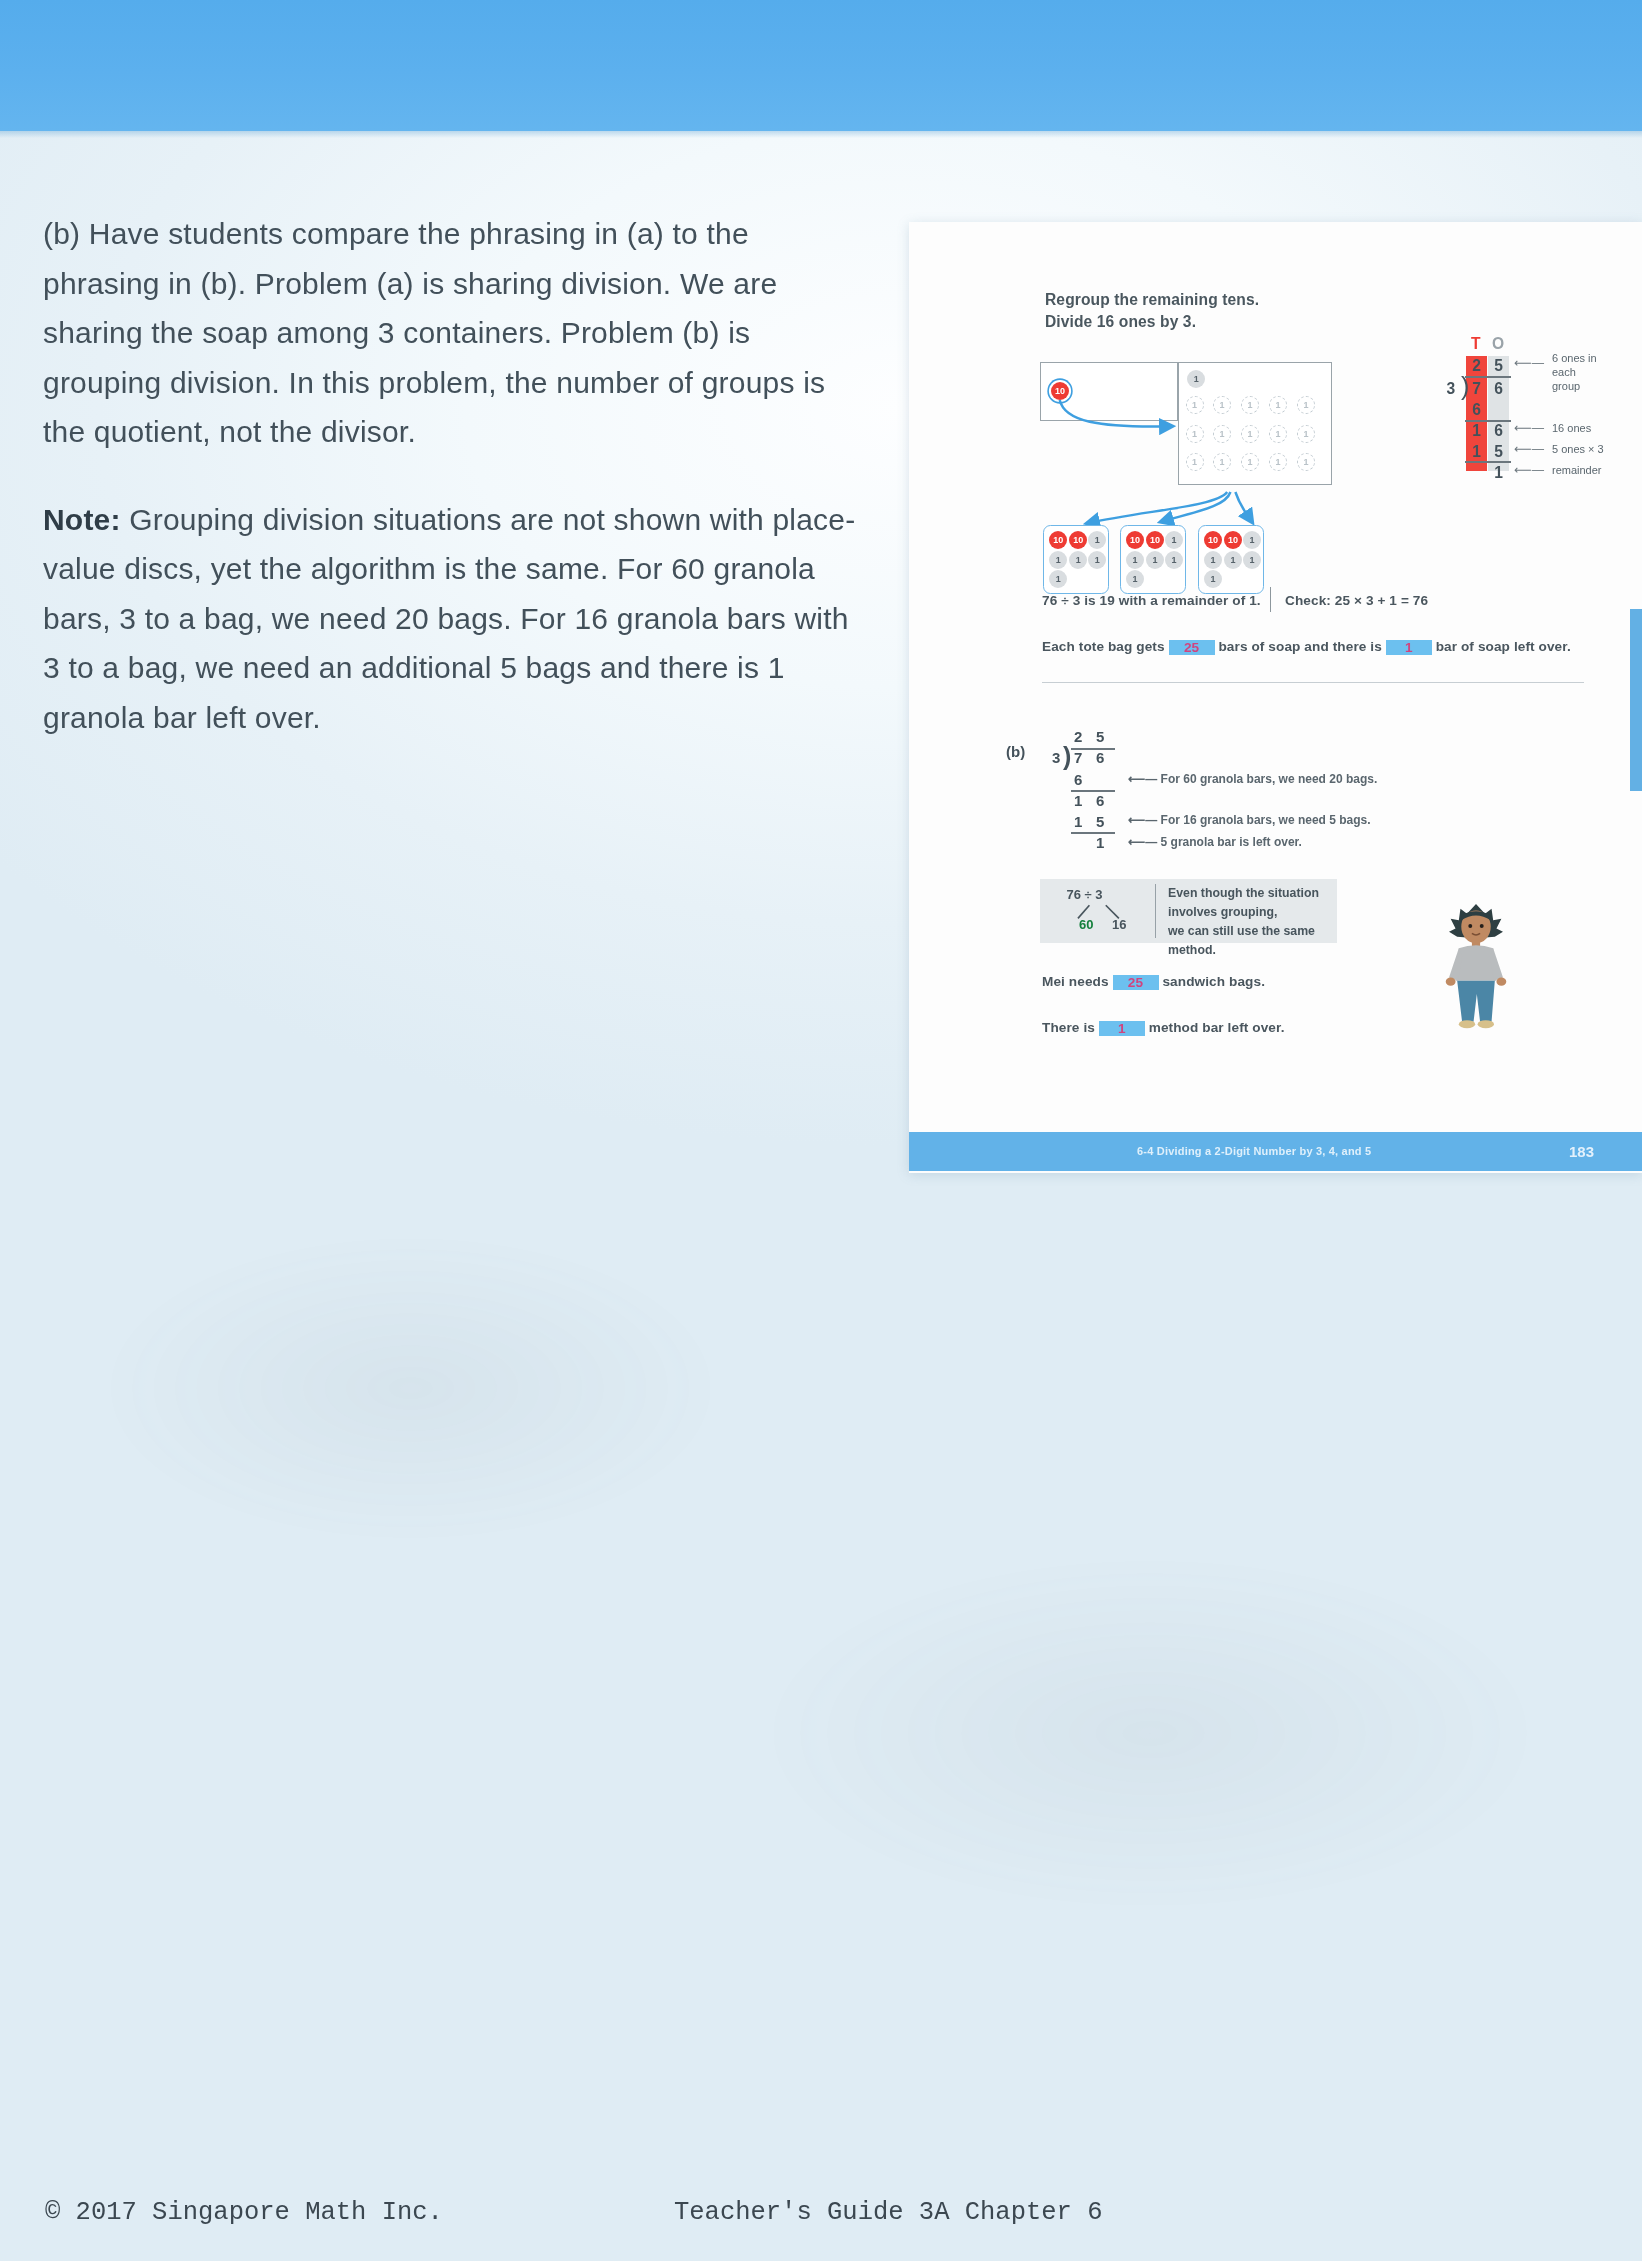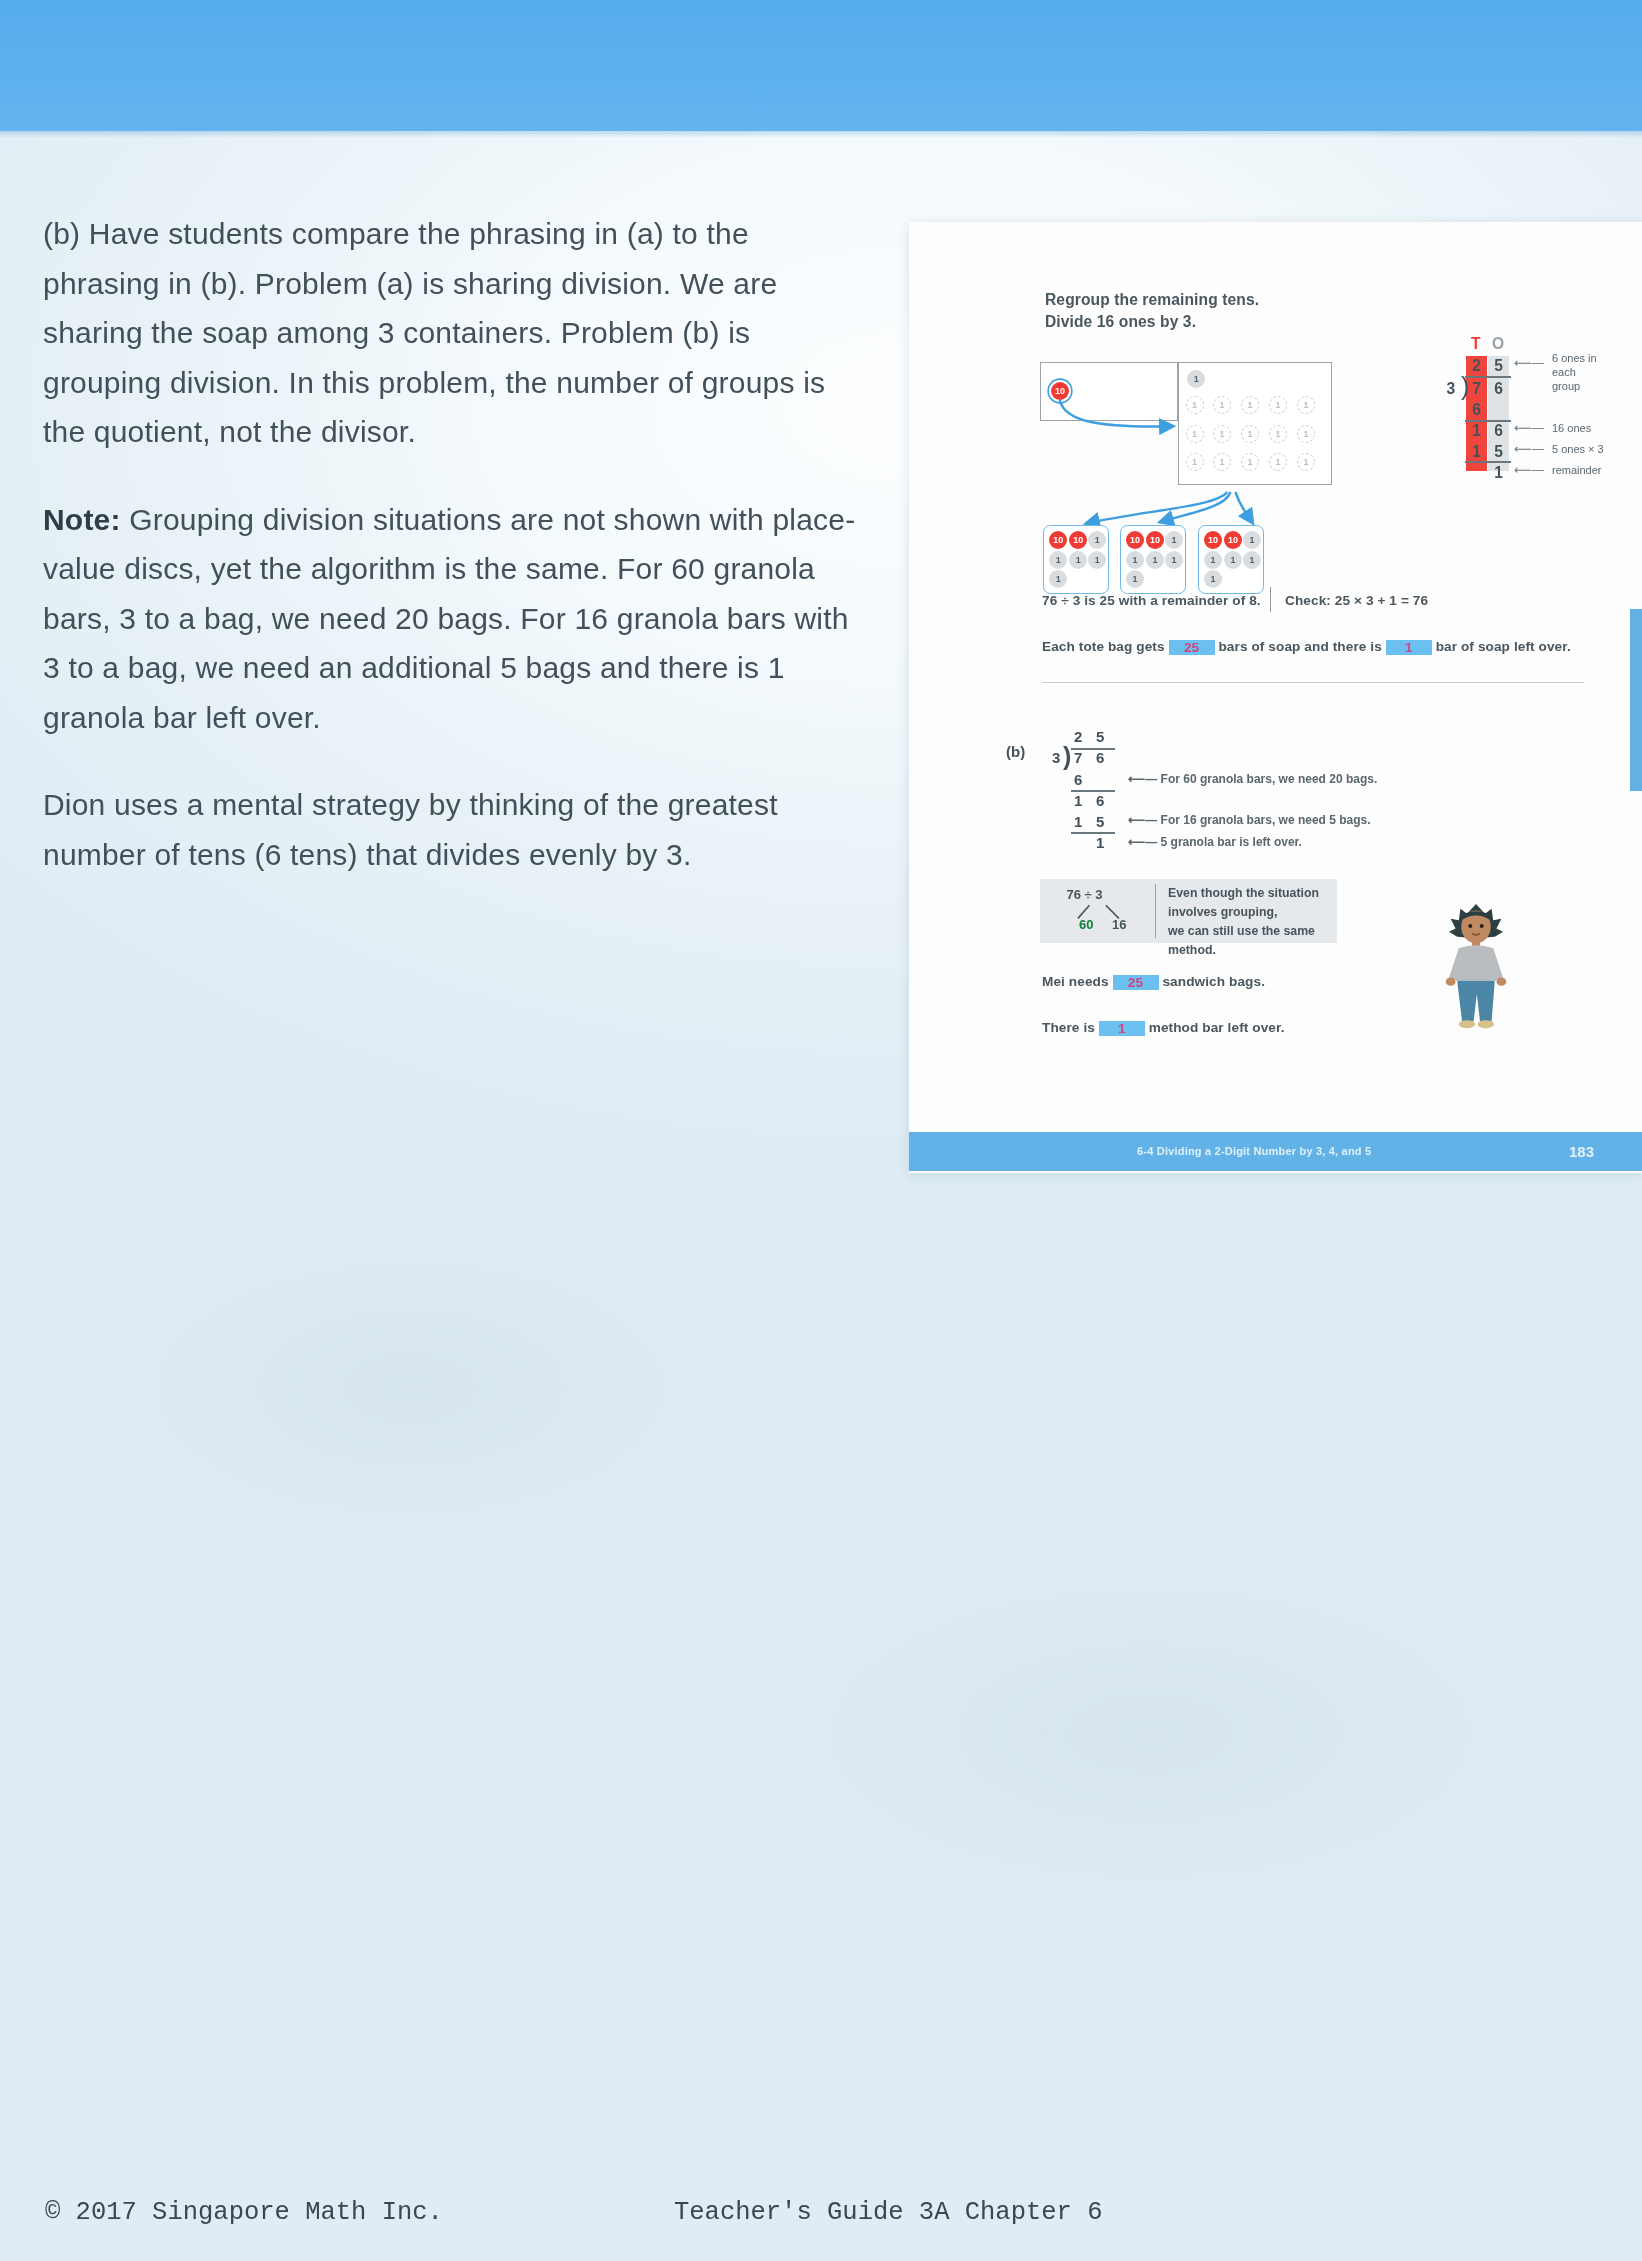--- a/index.html
+++ b/index.html
@@ -161,21 +161,20 @@
 <body>
 
 <div class="paper"></div>
 <div class="top-band"></div>
 <div class="top-band-shadow"></div>
 <div class="ghost"></div>
 
 <div class="left-col">
   <p class="para">(b) Have students compare the phrasing in (a) to the phrasing in (b). Problem (a) is sharing division. We are sharing the soap among 3 containers. Problem (b) is grouping division. In this problem, the number of groups is the quotient, not the divisor.</p>
   <p class="para"><b>Note:</b> <span>Grouping division situations are not shown with place-value discs, yet the algorithm is the same. For 60 granola bars, 3 to a bag, we need 20 bags. For 16 granola bars with 3 to a bag, we need an additional 5 bags and there is 1 granola bar left over.</span></p>
-  <p class="para">Dion uses a mental strategy by thinking of the greatest number of tens (6 tens) that divides evenly by 3.</p>
 </div>
 
 <div class="inset">
   <div class="inset-inner">
 
     <div class="tb-head">
       <div>Regroup the remaining tens.</div>
       <div>Divide 16 ones by 3.</div>
     </div>
 
@@ -284,21 +283,21 @@
       <div class="anno-arrow" style="left:79px;top:86px;">⟵—</div>
       <div class="anno" style="left:117px;top:87px;">16 ones</div>
 
       <div class="anno-arrow" style="left:79px;top:107px;">⟵—</div>
       <div class="anno" style="left:117px;top:108px;">5 ones × 3</div>
 
       <div class="anno-arrow" style="left:79px;top:128px;">⟵—</div>
       <div class="anno" style="left:117px;top:129px;">remainder</div>
     </div>
 
-    <div class="stmt" style="left:133px;top:371px;">76 ÷ 3 is 25 with a remainder of 8.</div>
+    <div class="stmt" style="left:133px;top:371px;">76 ÷ 3 is 19 with a remainder of 1.</div>
     <div class="vbar" style="left:361px;top:365px;height:25px;"></div>
     <div class="stmt" style="left:376px;top:371px;">Check: 25 × 3 + 1 = 76</div>
 
     <div class="stmt" style="left:133px;top:417px;">
       <span>Each tote bag gets</span>
       <span class="blank" style="width:46px;">25</span>
       <span>bars of soap and there is</span>
       <span class="blank" style="width:46px;">1</span>
       <span>bar of soap left over.</span>
     </div>

